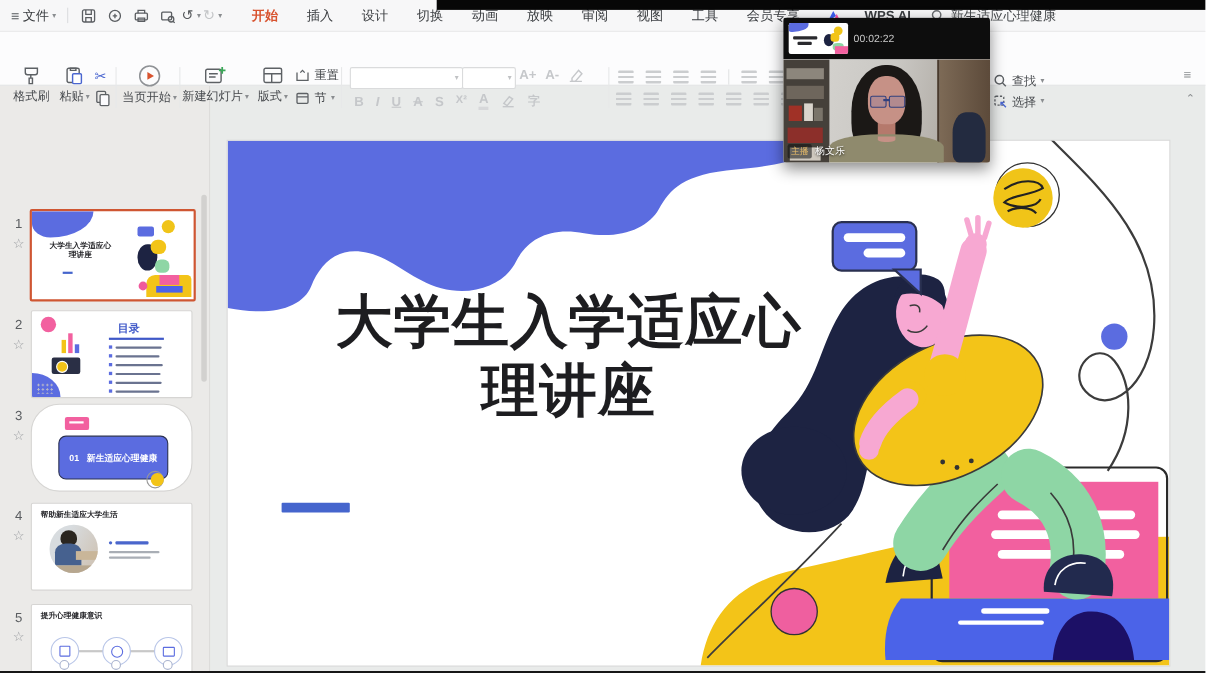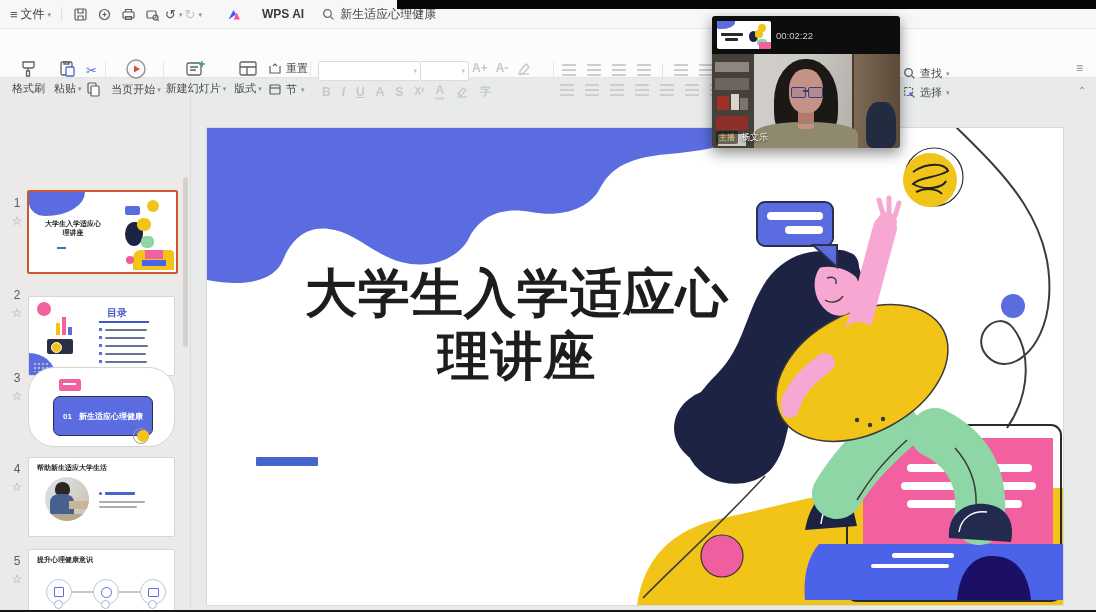--- a/index.html
+++ b/index.html
@@ -101,20 +101,32 @@
   </div>
   <div class="mb-item" style="padding:0 1px;">
     <span style="font-size:13px;color:#55585b;">↺</span>
     <span class="caret">▾</span>
   </div>
   <div class="mb-item" style="padding:0 1px;">
     <span style="font-size:13px;color:#c3c5c7;">↻</span>
     <span class="caret">▾</span>
   </div>
 
+  <div class="tabs">
+    <span class="tab active">开始</span>
+    <span class="tab">插入</span>
+    <span class="tab">设计</span>
+    <span class="tab">切换</span>
+    <span class="tab">动画</span>
+    <span class="tab">放映</span>
+    <span class="tab">审阅</span>
+    <span class="tab">视图</span>
+    <span class="tab">工具</span>
+    <span class="tab">会员专享</span>
+  </div>
 
   <div class="wps-ai">
     <svg width="14" height="13" viewBox="0 0 14 13">
         <path d="M1.5 11.5 L6.5 2 L9 6.5 Z" fill="#3b5ef0"></path>
         <path d="M6.8 11.5 L9.6 4.5 L13 11.5 Z" fill="#ff4ea1"></path>
       </svg>
     <span>WPS AI</span>
   </div>
   <div class="searchbox">
     <svg width="13" height="13" viewBox="0 0 13 13" fill="none" stroke="#6a6d70" stroke-width="1.3">
@@ -298,21 +310,21 @@
     <div class="abs" style="left:108px;top:26px;width:14px;height:13px;background:#f3c418;border-radius:45%;"></div>
     <div class="abs" style="left:112px;top:44px;width:13px;height:12px;background:#8ed6a5;border-radius:40%;"></div>
     <div class="abs" style="left:104px;top:58px;width:41px;height:20px;background:#f3c418;border-radius:8px 4px 0 0;"></div>
     <div class="abs" style="left:116px;top:58px;width:18px;height:9px;background:#f2609f;"></div>
     <div class="abs" style="left:113px;top:68px;width:24px;height:6px;background:#4b63e8;"></div>
     <div class="abs" style="left:97px;top:64px;width:8px;height:8px;border-radius:50%;background:#f0599c;"></div>
   </div>
 
   <div class="snum" style="top:211px;">2</div>
   <div class="sstar" style="top:229px;">☆</div>
-  <div class="thumbcard" style="top:219px;">
+  <div class="thumbcard" style="top:205px;">
     <div class="abs" style="left:8px;top:5px;width:14px;height:14px;border-radius:50%;background:#f2609f;"></div>
     <div class="abs" style="left:27px;top:26px;width:4px;height:12px;background:#f3c418;"></div>
     <div class="abs" style="left:33px;top:20px;width:4px;height:18px;background:#f2609f;"></div>
     <div class="abs" style="left:39px;top:30px;width:4px;height:8px;background:#5b6ce0;"></div>
     <div class="abs" style="left:18px;top:42px;width:26px;height:15px;background:#2a2f45;border-radius:2px;"></div>
     <div class="abs" style="left:22px;top:45px;width:9px;height:9px;border-radius:50%;background:#f3c418;border:1px solid #fff;"></div>
     <div class="abs" style="left:0;top:56px;width:26px;height:22px;background:#5b6ce0;border-radius:0 100% 0 0;"></div>
     <div class="abs" style="left:4px;bottom:3px;width:16px;height:10px;background:radial-gradient(#b9b9c9 1px,transparent 1px);background-size:4px 4px;"></div>
     <div class="mini-t" style="left:78px;top:9px;font-size:10px;color:#3f58c8;">目录</div>
     <div class="abs" style="left:70px;top:24px;width:50px;height:1.5px;background:#3f58c8;"></div>

